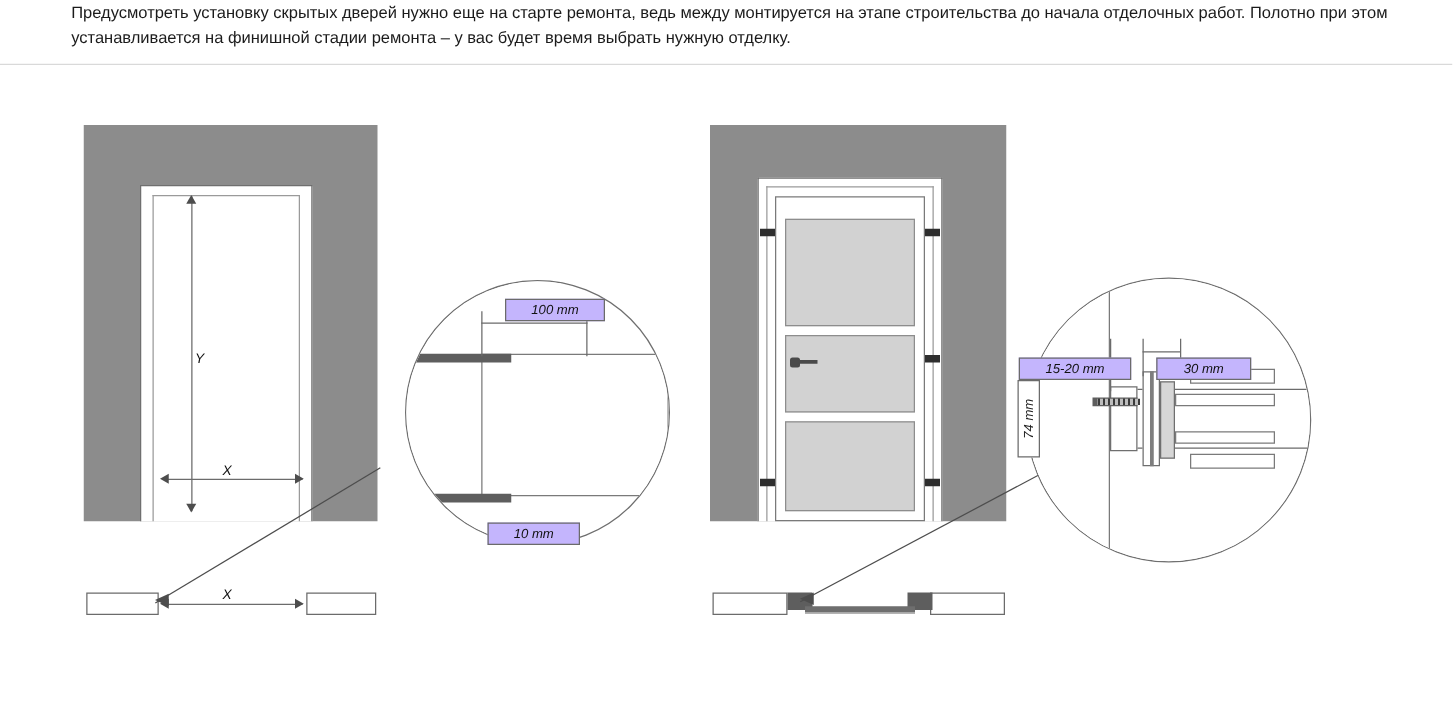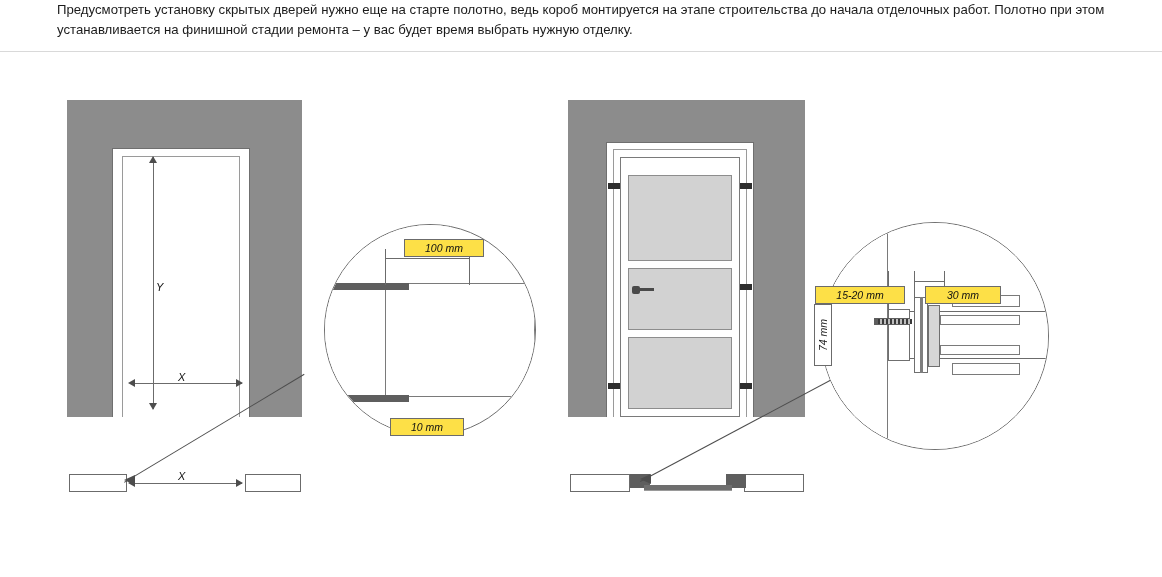--- a/index.html
+++ b/index.html
@@ -59,21 +59,21 @@
   .dimlabel {
     position: absolute;
     font-size: 11px;
     font-style: italic;
     color: #111;
     white-space: nowrap;
   }
   .dimbox {
     position: absolute;
     border: 1px solid #6b6b6b;
-    background: #fde047;
+    background: #c4b5fd;
     font-size: 10.5px;
     font-style: italic;
     color: #111;
     text-align: center;
     line-height: 17px;
     height: 18px;
     box-sizing: border-box;
   }
 
   
@@ -116,21 +116,21 @@
     border: 1px solid #6b6b6b;
     background: #ffffff;
     box-sizing: border-box;
   }
 </style>
 </head>
 <body>
 
 <div class="page">
 
-  <div class="intro-text">Предусмотреть установку скрытых дверей нужно еще на старте полотно, ведь короб монтируется на этапе строительства до начала отделочных работ. Полотно при этом устанавливается на финишной стадии ремонта – у вас будет время выбрать нужную отделку.</div>
+  <div class="intro-text">Предусмотреть установку скрытых дверей нужно еще на старте ремонта, ведь между монтируется на этапе строительства до начала отделочных работ. Полотно при этом устанавливается на финишной стадии ремонта – у вас будет время выбрать нужную отделку.</div>
   <div class="divider"></div>
 
   <div id="fig-left">
 
     <div class="wall" style="left:67px; top:100px; width:235px; height:317px;"></div>
 
     <div class="abs" style="left:112px; top:148px; width:138px; height:269px; background:#ffffff; border:1px solid #6f6f6f; border-bottom:none; box-sizing:border-box;"></div>
 
     <div class="abs" style="left:122px; top:156px; width:118px; height:261px; background:#ffffff; border:1px solid #9a9a9a; border-bottom:none; box-sizing:border-box;"></div>
 

